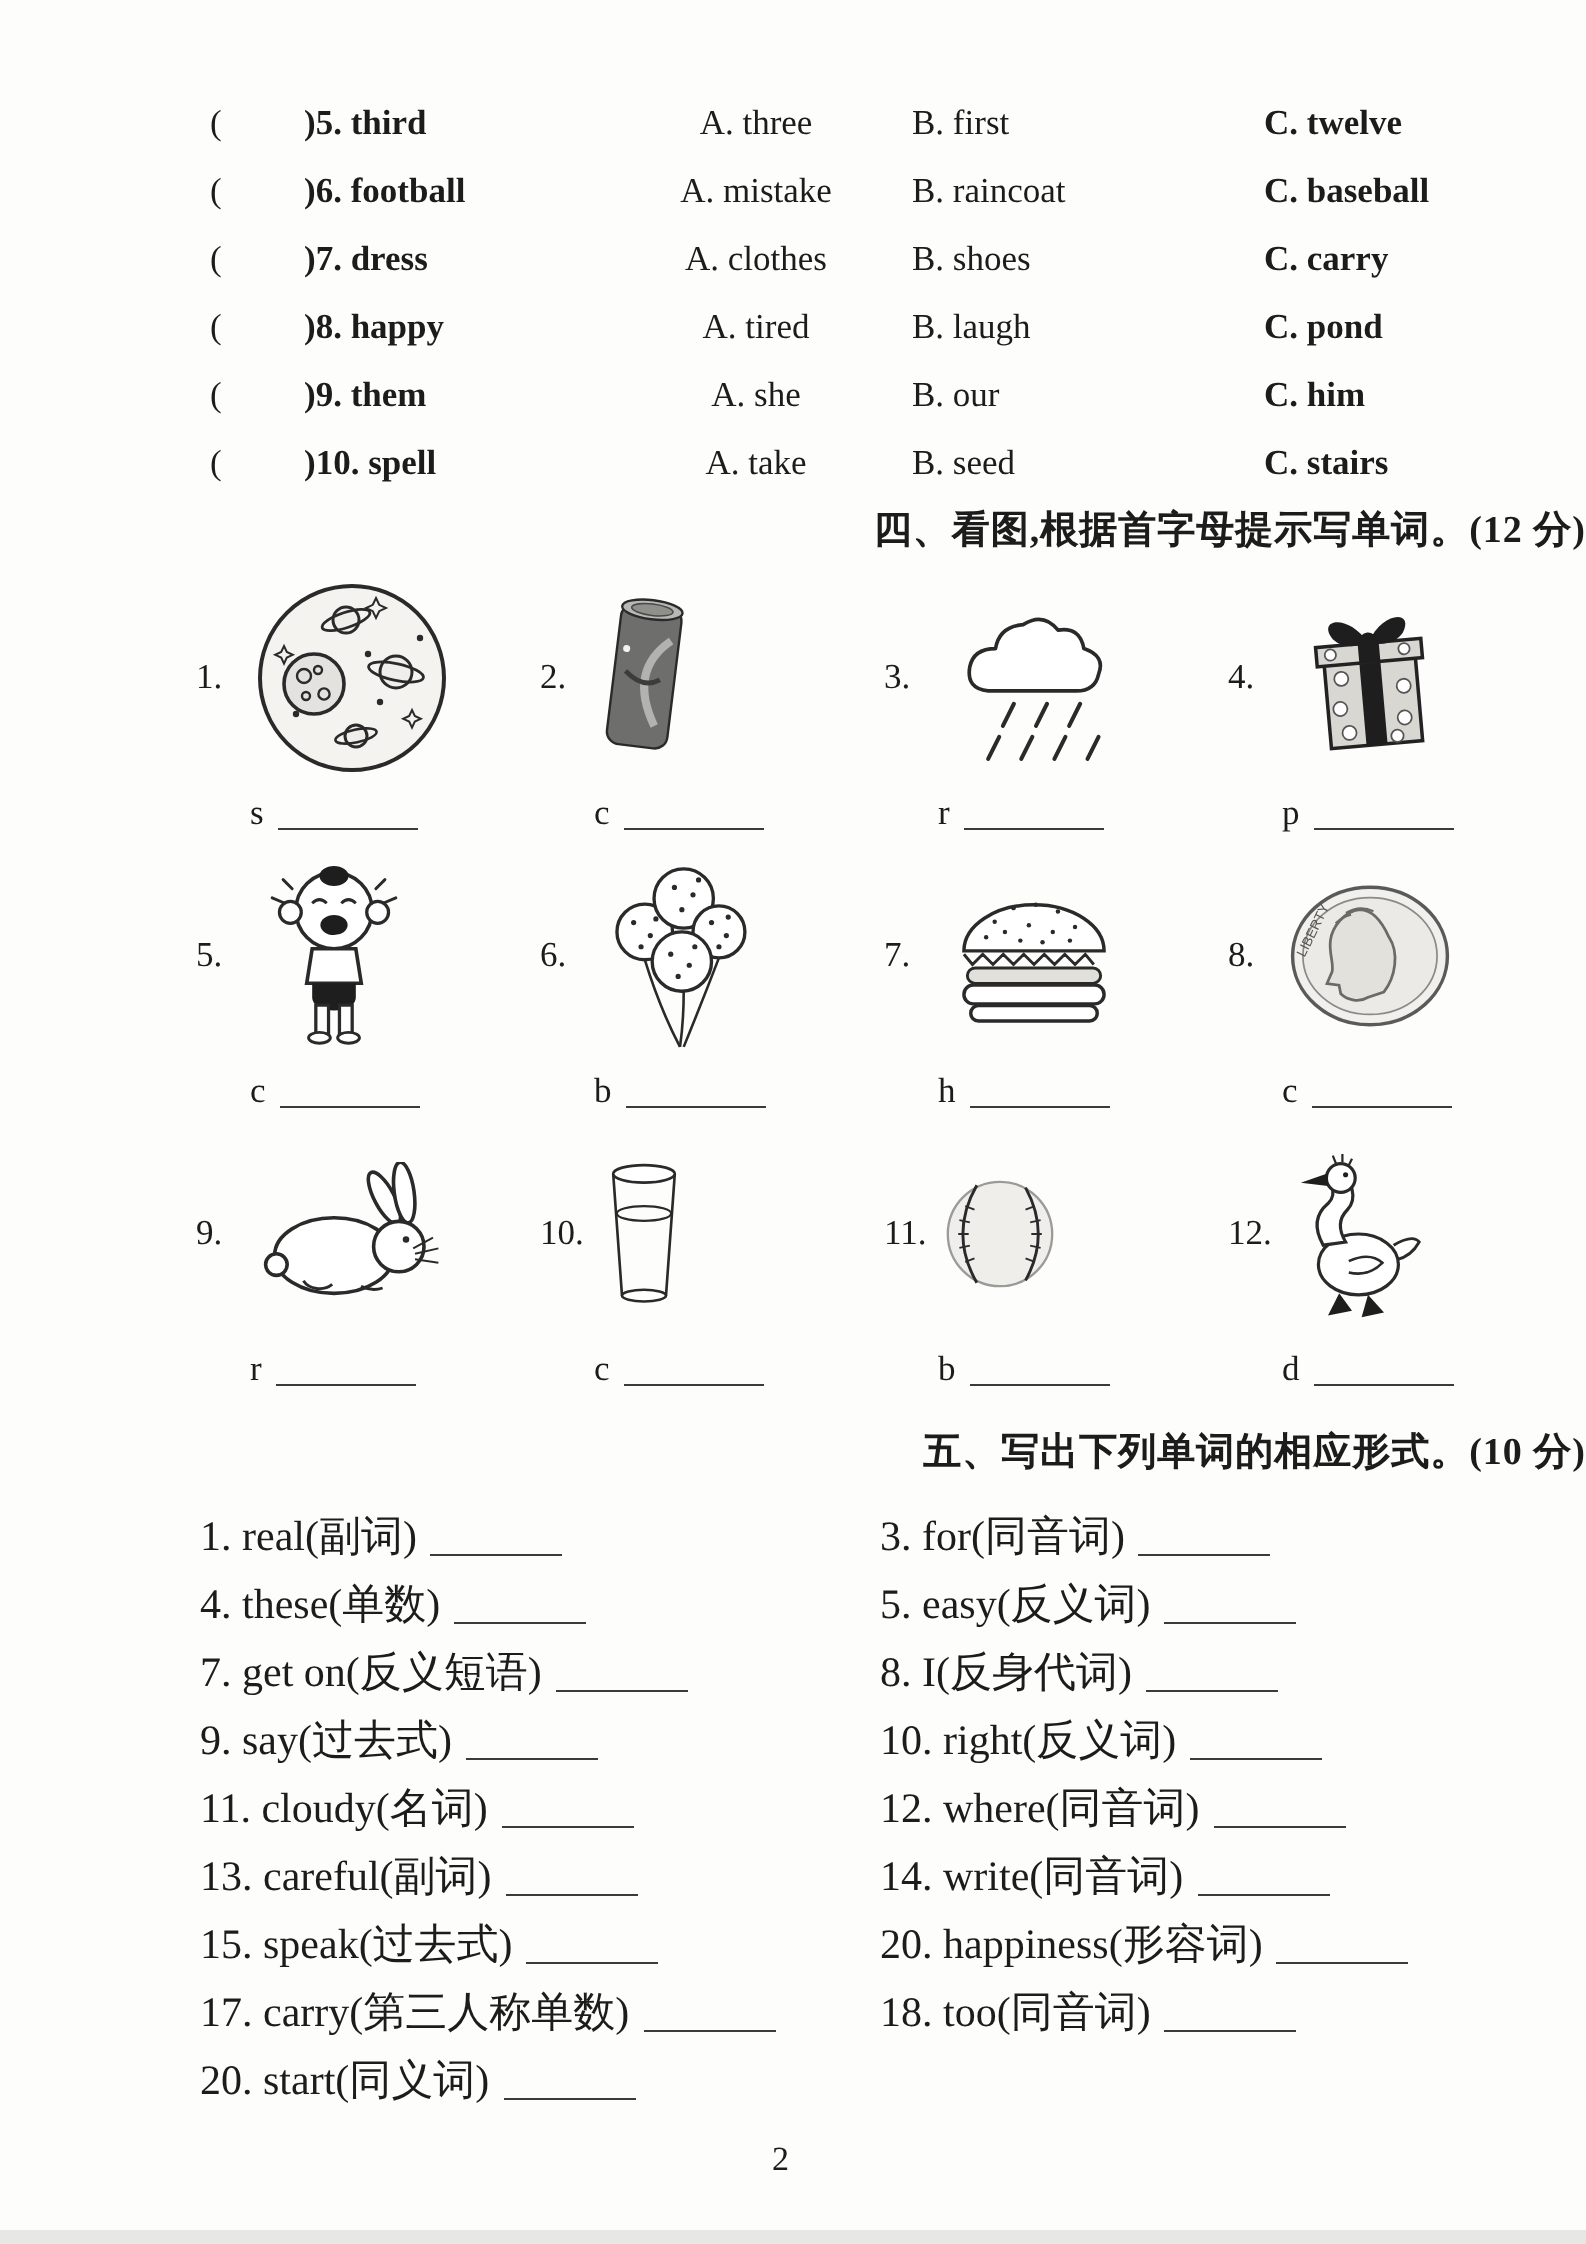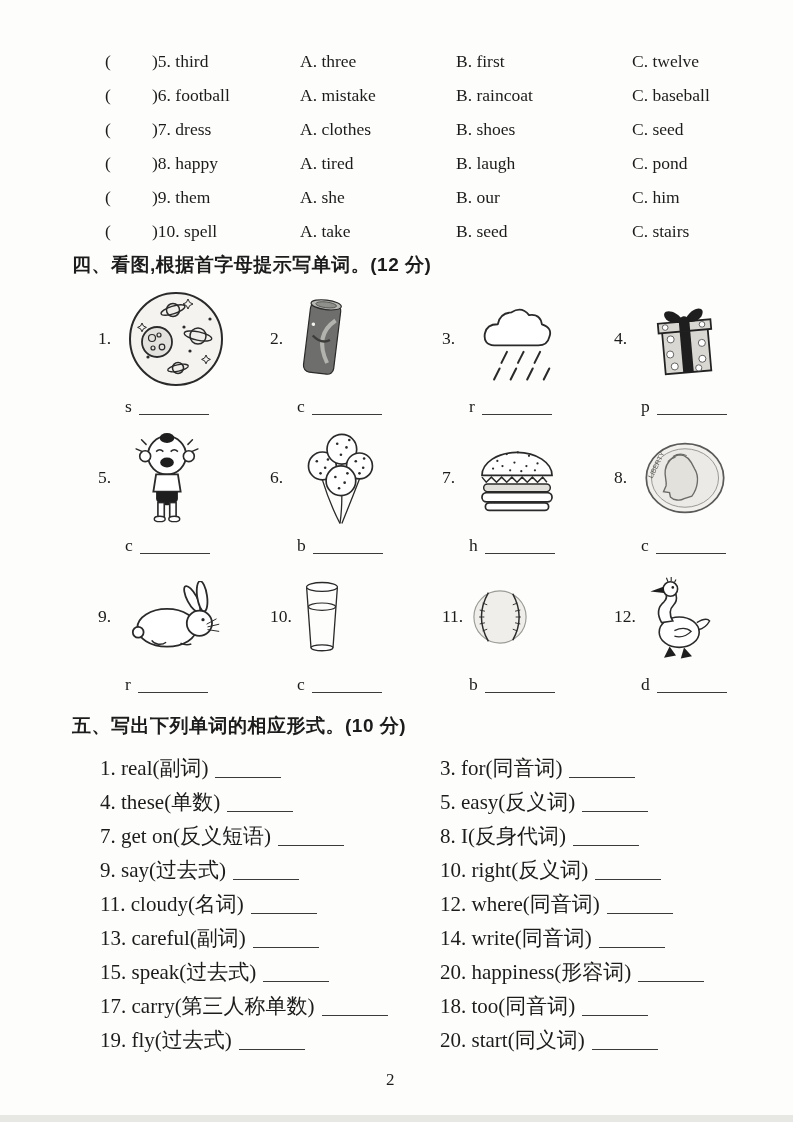--- a/index.html
+++ b/index.html
@@ -5,29 +5,30 @@
   html,body { margin:0; padding:0; background:#ffffff; }
   .page {
     position:relative; width:793px; height:1122px; margin:0 auto;
     background:#fdfdfb; color:#1c1c1c; overflow:hidden;
     font-family:"Liberation Serif","DejaVu Serif",serif;
   }
   
   .mc-block { margin:44px 0 0 105px; }
   .mc-row { display:flex; align-items:center; height:34px; font-size:17.5px; }
   .mc-open { width:47px; }
-  .mc-word { width:148px; }
-  .mc-a { width:156px; }
+  .mc-word { width:148px;font-weight:bold; }
+  .mc-a { width:156px;text-align:center; }
   .mc-b { width:176px; }
-  .mc-c { flex:1; }
+  .mc-c { flex:1;font-weight:bold; }
   
   .sec-heading {
-    font-family:Liberation Sans, sans-serif;
+    font-family:Liberation Serif, serif;
     font-weight:700; font-size:19px; letter-spacing:0.5px;
     margin:4px 0 8px 72px;
+    text-align:right;
   }
   .sec-heading.h5 { margin-top:10px; }
   
   .pic-grid { margin-left:92px; display:grid; grid-template-columns:repeat(4,172px); }
   .pic-item { height:139px; }
   .pic-top { height:105px; display:flex; align-items:center; padding-left:6px; gap:8px; }
   .pic-num { font-size:17.5px; min-width:20px; }
   .pic-blank { margin-left:33px; font-size:17.5px; height:30px; line-height:30px; }
   .blank {
     display:inline-block; width:70px; height:13px; margin-left:7px; margin-bottom:-3px;
@@ -63,21 +64,21 @@
       <span class="mc-word">)6. football</span>
       <span class="mc-a">A. mistake</span>
       <span class="mc-b">B. raincoat</span>
       <span class="mc-c">C. baseball</span>
     </div>
     <div class="mc-row">
       <span class="mc-open">(</span>
       <span class="mc-word">)7. dress</span>
       <span class="mc-a">A. clothes</span>
       <span class="mc-b">B. shoes</span>
-      <span class="mc-c">C. seed</span>
+      <span class="mc-c">C. carry</span>
     </div>
     <div class="mc-row">
       <span class="mc-open">(</span>
       <span class="mc-word">)8. happy</span>
       <span class="mc-a">A. tired</span>
       <span class="mc-b">B. laugh</span>
       <span class="mc-c">C. pond</span>
     </div>
     <div class="mc-row">
       <span class="mc-open">(</span>
@@ -419,19 +420,18 @@
     <div class="form-item"><span>9. say(过去式)</span><span class="blank"></span></div>
     <div class="form-item"><span>10. right(反义词)</span><span class="blank"></span></div>
     <div class="form-item"><span>11. cloudy(名词)</span><span class="blank"></span></div>
     <div class="form-item"><span>12. where(同音词)</span><span class="blank"></span></div>
     <div class="form-item"><span>13. careful(副词)</span><span class="blank"></span></div>
     <div class="form-item"><span>14. write(同音词)</span><span class="blank"></span></div>
     <div class="form-item"><span>15. speak(过去式)</span><span class="blank"></span></div>
     <div class="form-item"><span>20. happiness(形容词)</span><span class="blank"></span></div>
     <div class="form-item"><span>17. carry(第三人称单数)</span><span class="blank"></span></div>
     <div class="form-item"><span>18. too(同音词)</span><span class="blank"></span></div>
-    <div class="form-item"><span>19. fly(过去式)</span><span class="blank"></span></div>
     <div class="form-item"><span>20. start(同义词)</span><span class="blank"></span></div>
   </div>
 
   <div class="page-num">2</div>
   <div class="bottom-strip"></div>
 </div>
 
 </body></html>

